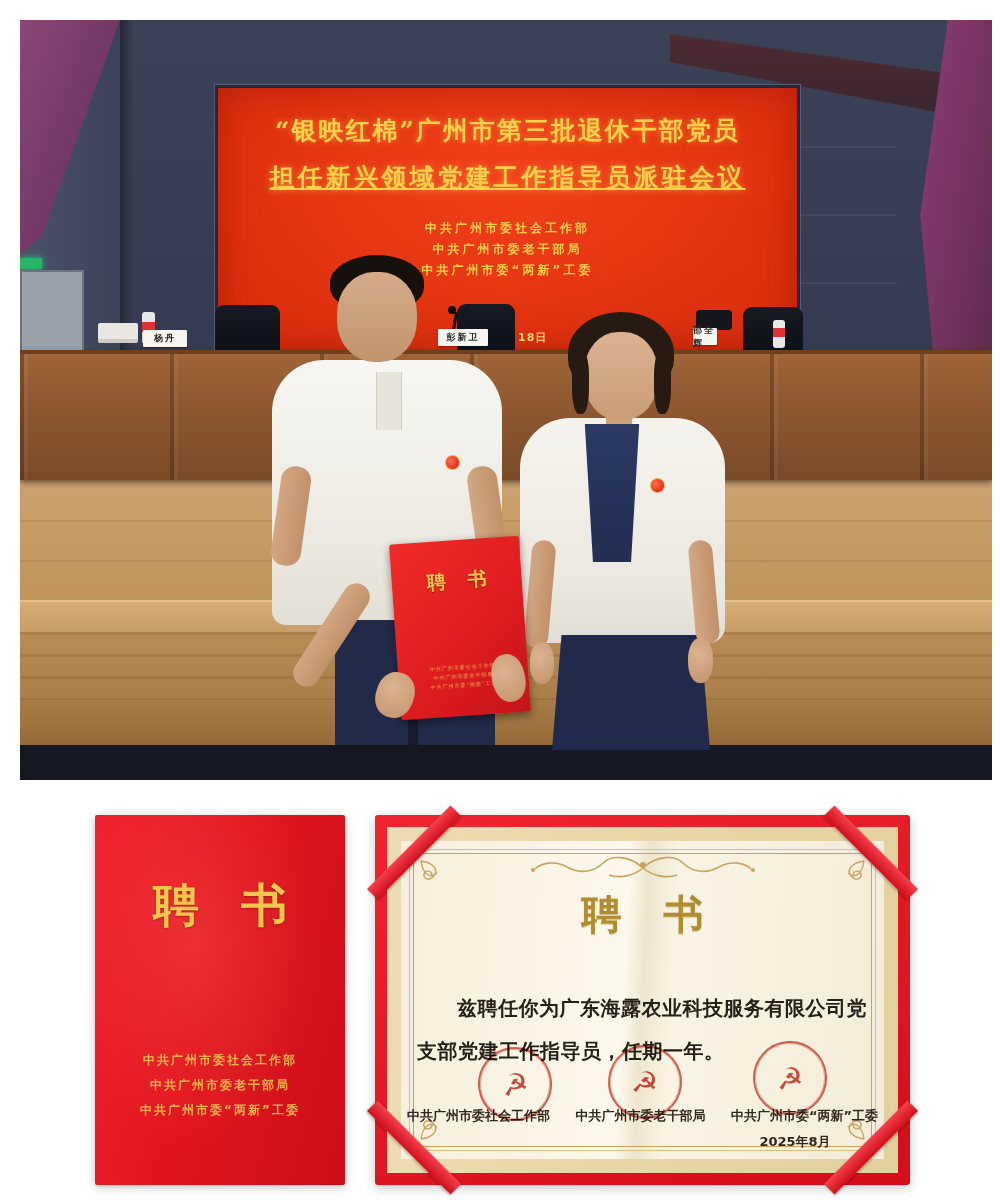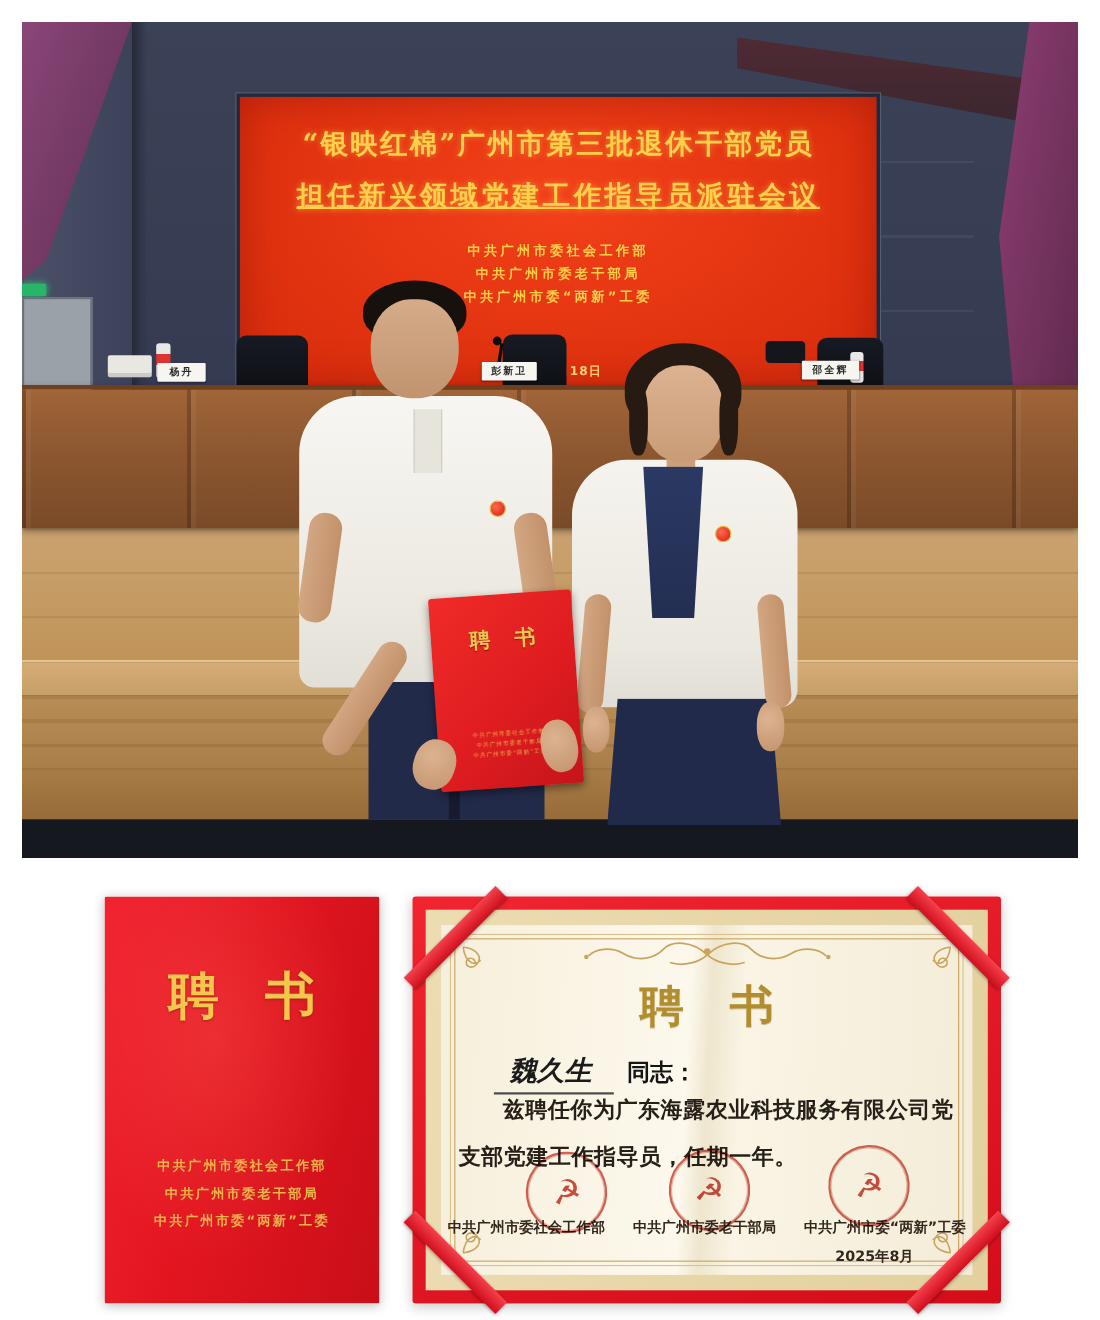--- a/index.html
+++ b/index.html
@@ -2,21 +2,21 @@
 <html><head>
 <meta charset="utf-8">
 <style>
   html,body{margin:0;padding:0;background:#ffffff;}
   .canvas{position:relative;width:1000px;height:1200px;background:#ffffff;overflow:hidden;
           font-family:"DejaVu Sans",sans-serif;}
   .abs{position:absolute;}
 
   
   .photo{position:absolute;left:20px;top:20px;width:960px;height:760px;overflow:hidden;
-         background:linear-gradient(180deg,#3b4156 0%,#333950 55%,#2c3146 100%);}
+         background:linear-gradient(180deg,#3b4156 0%,#333950 55%,#2c3146 100%);padding-left:12px;}
   .wall-left{left:0;top:0;width:110px;height:340px;background:linear-gradient(90deg,#4b5168,#3a4058);}
   .wall-edge{left:100px;top:0;width:14px;height:335px;background:linear-gradient(90deg,rgba(0,0,0,.38),rgba(0,0,0,0));}
   .curtain-left{left:0;top:0;width:100px;height:235px;background:linear-gradient(110deg,#8a4678,#5f2d52);
                 clip-path:polygon(0 0,100% 0,22% 92%,0 100%);}
   .curtain-right{right:0;top:0;width:92px;height:650px;background:linear-gradient(100deg,#93407a 0%,#6e3059 55%,#4f2140 100%);
                  clip-path:polygon(52% 0,100% 0,100% 100%,68% 100%,22% 30%);}
   .ceiling-band{left:650px;top:0;width:310px;height:100px;background:linear-gradient(180deg,#532b34,#39262f);
                 clip-path:polygon(0 14%,100% 58%,100% 100%,0 42%);}
   .wall-panel-lines{right:95px;top:60px;width:140px;height:280px;
                     background:repeating-linear-gradient(180deg,transparent 0 66px,rgba(255,255,255,.06) 66px 68px);}
@@ -44,21 +44,21 @@
   .tissue-box{left:78px;top:303px;width:40px;height:20px;background:#e9e7e1;border-radius:2px;box-shadow:inset 0 -4px 0 rgba(0,0,0,.12);}
   .bottle{width:13px;height:32px;background:linear-gradient(180deg,#e8e8e8 0 30%,#d33 30% 62%,#e8e8e8 62% 100%);border-radius:3px;}
   .bottle-l{left:122px;top:292px;}
   .bottle-r{left:753px;top:300px;width:12px;height:28px;}
   .pump{left:676px;top:290px;width:36px;height:20px;background:#14161c;border-radius:4px;}
   .plate{position:absolute;top:310px;height:17px;background:#f7f5f0;color:#2a2a2a;font-size:9px;font-weight:bold;
          display:flex;align-items:center;justify-content:center;letter-spacing:2px;border-radius:1px;
          box-shadow:0 1px 2px rgba(0,0,0,.35);}
   .plate-l{left:123px;width:44px;}
   .plate-c{left:418px;width:50px;top:309px;}
-  .plate-r{left:709px;width:52px;top:308px;}
+  .plate-r{left:673px;width:24px;top:308px;}
 
   .table-front{left:0;top:330px;width:100%;height:130px;z-index:4;
     background:
       repeating-linear-gradient(90deg,rgba(40,18,6,.28) 0 4px,rgba(255,255,255,.05) 4px 8px,rgba(0,0,0,0) 8px 150px),
       linear-gradient(180deg,#a06538 0%,#8d5730 45%,#7a4a28 100%);
     border-top:4px solid #6f4020;box-sizing:border-box;box-shadow:0 3px 6px rgba(0,0,0,.4);}
   .floor{left:0;top:460px;width:100%;height:120px;
     background:
       repeating-linear-gradient(180deg,rgba(120,80,30,.16) 0 2px,rgba(0,0,0,0) 2px 40px),
       linear-gradient(180deg,#cba270 0%,#c09459 100%);}
@@ -308,24 +308,20 @@
         <circle cx="30" cy="17" r="2" fill="#c9a45e"></circle>
           <circle cx="250" cy="17" r="2" fill="#c9a45e"></circle>
       </svg>
     </div>
 
     <div class="cert-title">
       <span>聘</span>
       <span>书</span>
     </div>
 
-    <div class="name-row">
-      <span class="cert-name">魏久生</span>
-      <span class="cert-salutation">同志：</span>
-    </div>
 
     <div class="cert-body">兹聘任你为广东海露农业科技服务有限公司党支部党建工作指导员，任期一年。</div>
 
     <div class="issuers">
       <span>中共广州市委社会工作部</span>
       <span>中共广州市委老干部局</span>
       <span>中共广州市委“两新”工委</span>
     </div>
 
     <div class="seal seal-1">☭</div>

